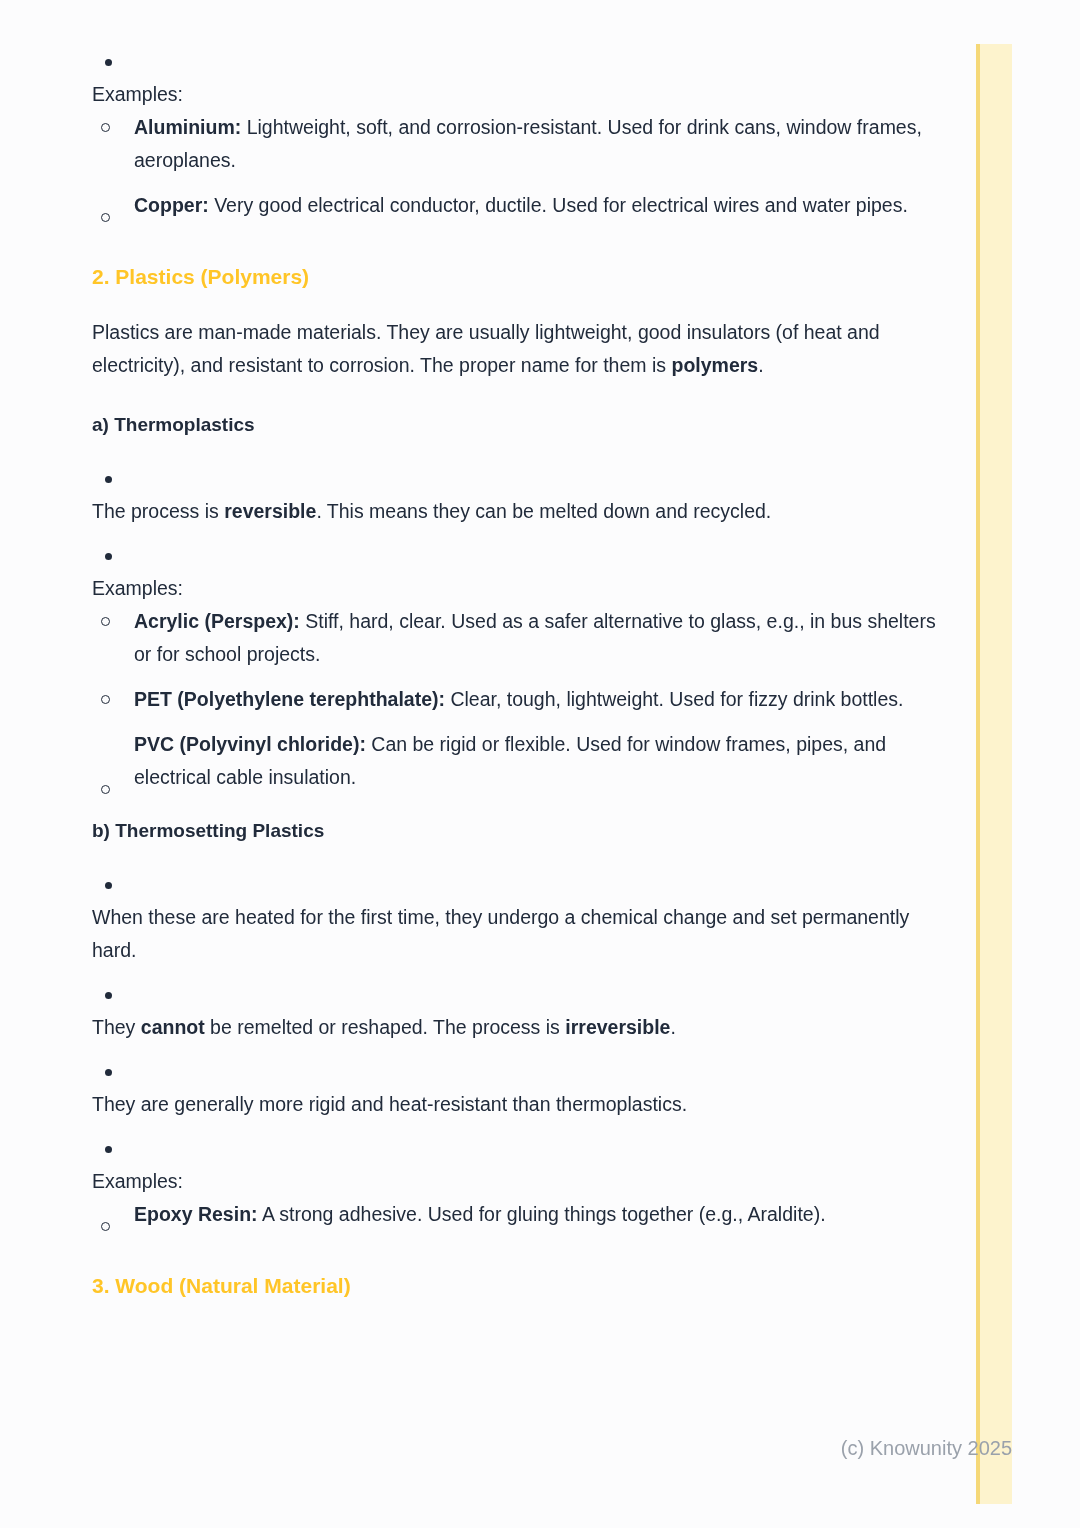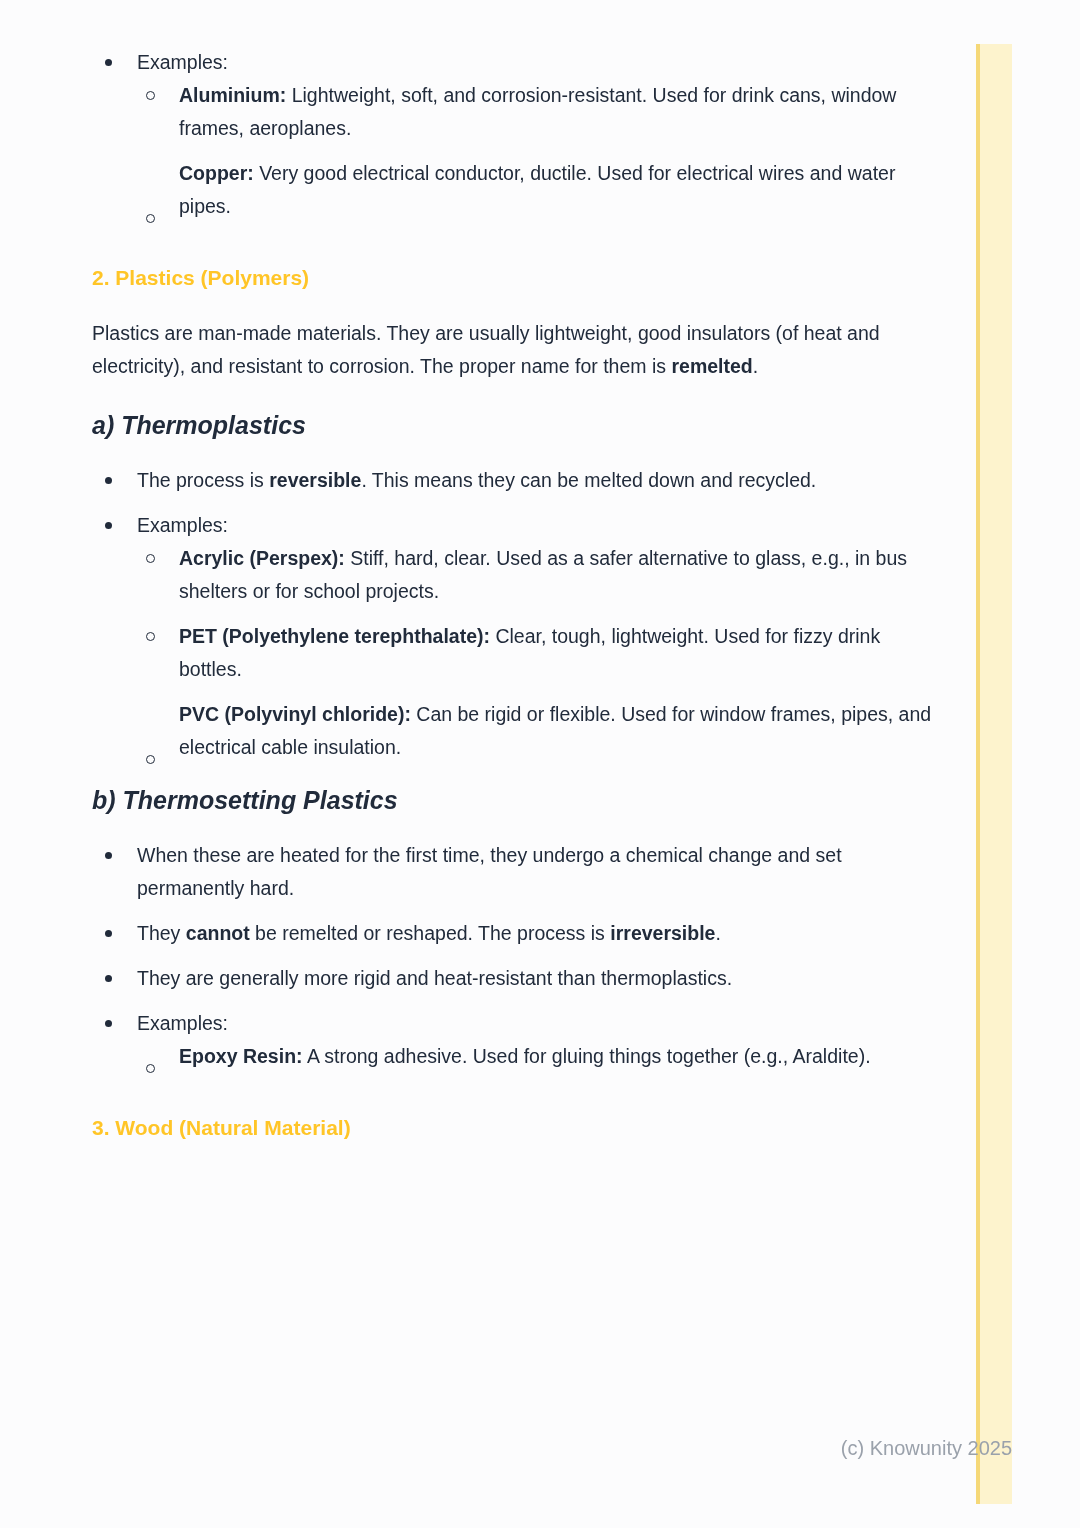--- a/index.html
+++ b/index.html
@@ -37,31 +37,30 @@
   }
   .b { font-weight: 700; }
   h2.sec {
     color: var(--accent, #ffc527);
     font-size: 21px;
     line-height: 34px;
     font-weight: 700;
     margin: 38px 0 22px 0;
   }
   h3.sub {
-    font-size: 25px;
+    font-size: 19px;
     line-height: 33px;
     font-weight: 700;
     margin: 0 0 22px 0;
-    font-style: italic;
   }
   h3.sub.mt { margin-top: 20px; }
   p.para { margin: 0 0 26px 0; }
   section { margin: 0; }
 
-  .row1 { display: flex; margin-bottom: 12px; }
+  .row1 { display: flex; margin-bottom: 12px; flex-direction: column; }
   .mk  { flex: 0 0 32px; padding-left: 13px; }
   .dot {
     display: block; width: 7px; height: 7px;
     border-radius: 50%;
     background: var(--text, #212b3b);
     margin-top: 13px;
   }
   .row2 { display: flex; margin-bottom: 12px; }
   .sublist .row2:last-child { margin-bottom: 0; align-items: flex-end; }
   .mk2 { flex: 0 0 33px; padding-left: 9px; }
@@ -113,21 +112,21 @@
                 </span>
               <div class="txt"><span class="b">Copper:</span><span> Very good electrical conductor, ductile. Used for electrical wires and water pipes.</span></div>
             </div>
           </div>
         </div>
       </div>
     </section>
 
     <h2 class="sec">2. Plastics (Polymers)</h2>
 
-    <p class="para"><span>Plastics are man-made materials. They are usually lightweight, good insulators (of heat and electricity), and resistant to corrosion. The proper name for them is </span><span class="b">remelted</span><span>.</span></p>
+    <p class="para"><span>Plastics are man-made materials. They are usually lightweight, good insulators (of heat and electricity), and resistant to corrosion. The proper name for them is </span><span class="b">polymers</span><span>.</span></p>
 
     <h3 class="sub">a) Thermoplastics</h3>
 
     <section>
       <div class="row1">
         <span class="mk">
             <i class="dot"></i>
           </span>
         <div class="txt"><span>The process is </span><span class="b">reversible</span><span>. This means they can be melted down and recycled.</span></div>
       </div>

